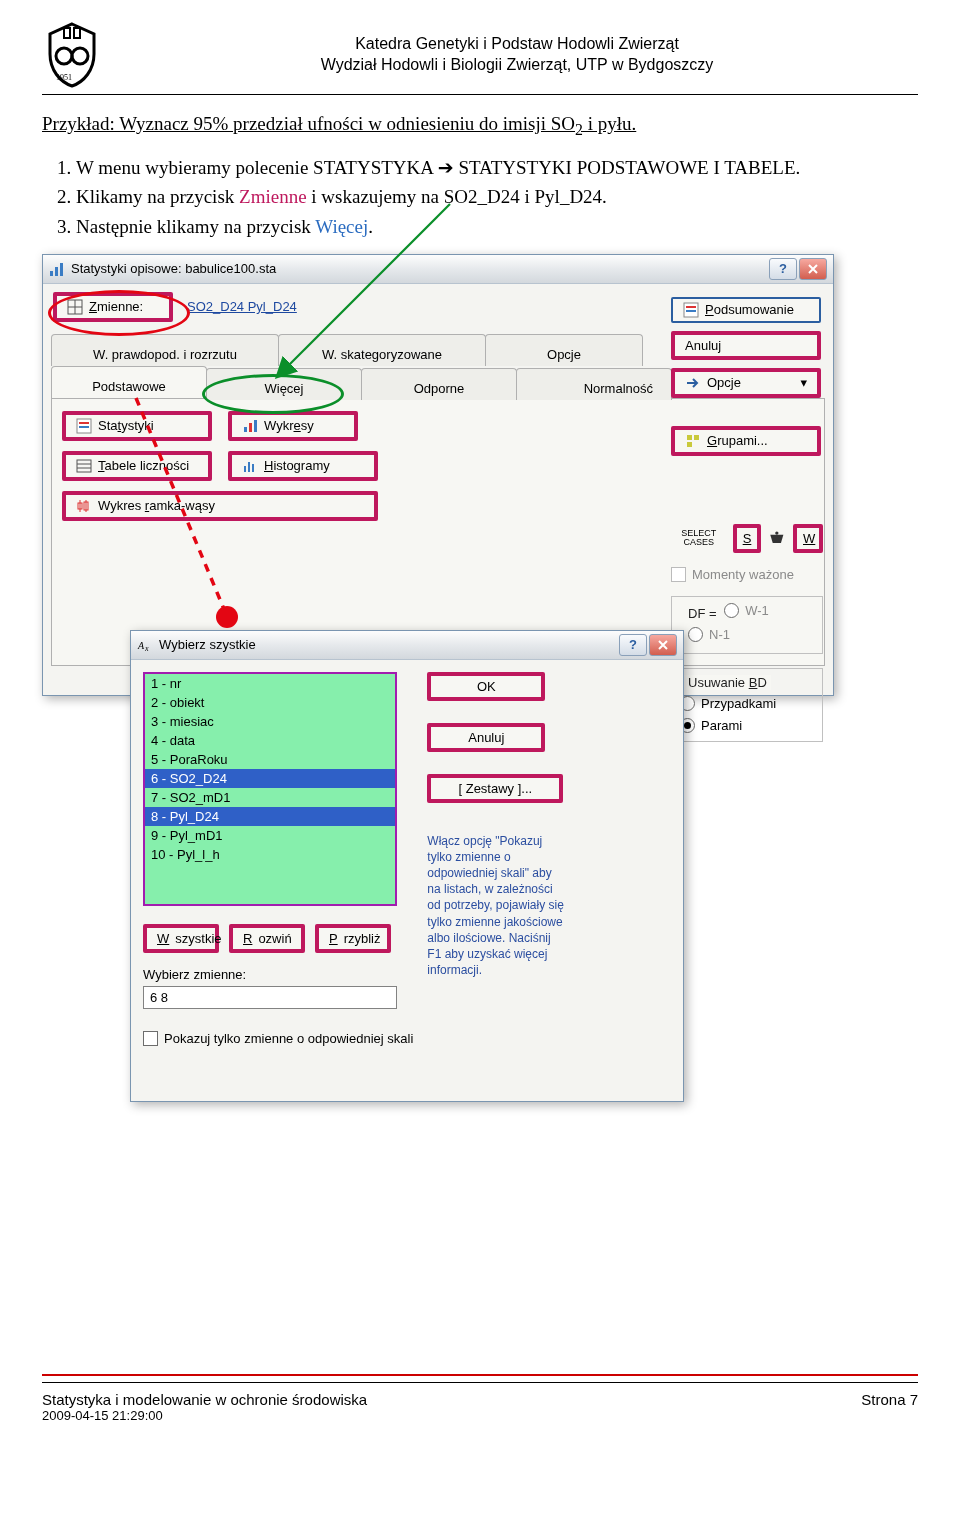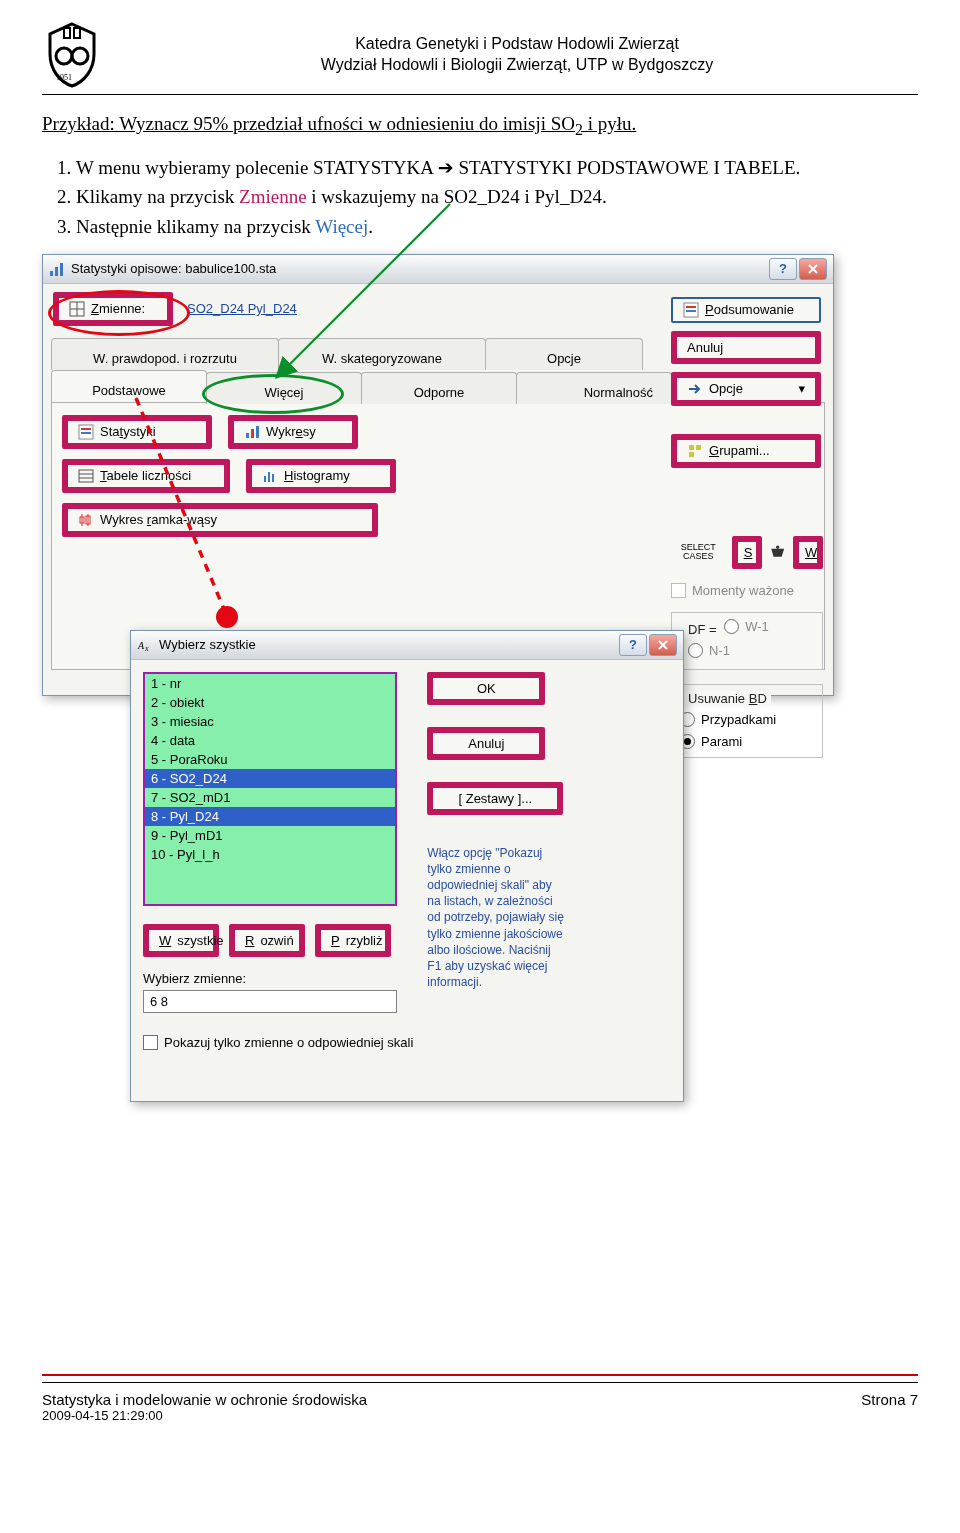--- a/index.html
+++ b/index.html
@@ -17,21 +17,21 @@
   .screenshot-area { position:relative; width:876px; height:960px; margin-top:6px; }
   .dlg { position:absolute; background:#f4f4f1; border:1px solid #7a95b0; font-family:Tahoma,Arial,sans-serif; font-size:13px; box-shadow: 3px 3px 10px rgba(0,0,0,0.3); }
   .titlebar { height:28px; background:linear-gradient(to bottom,#fdfdfd 0%,#e6e9ec 50%,#d3d8dd 100%); display:flex; align-items:center; padding:0 6px; border-bottom:1px solid #b7c3cf; }
   .titlebar .ticon { width:16px; height:16px; margin-right:6px; }
   .titlebar .ttext { flex:1; }
   .winbtns { display:flex; gap:2px; }
   .winbtn { width:26px; height:20px; border:1px solid #8aa0b9; border-radius:3px; background:linear-gradient(to bottom,#f9fbfd,#d4dde7); display:flex; align-items:center; justify-content:center; }
   .winbtn.close { background:linear-gradient(to bottom,#f7a9a0,#d25e4f); color:#fff; }
   .winbtn svg { width:12px; height:12px; }
   .toolbar-row { display:flex; align-items:center; gap:6px; padding:8px 10px; }
-  .btn { background:#f7f7f3; border:6px solid #be185d; border-radius:2px; padding:3px 10px; min-height:22px; display:inline-flex; align-items:center; gap:6px; box-shadow:none; font-family:Tahoma,Arial,sans-serif; font-size:13px; }
+  .btn { background:#f7f7f3; border:4px solid #be185d; border-radius:2px; padding:3px 10px; min-height:22px; display:inline-flex; align-items:center; gap:6px; box-shadow:none; font-family:Tahoma,Arial,sans-serif; font-size:13px; }
   .btn u { text-decoration:underline; }
   .small-icon { width:16px; height:16px; display:inline-block; }
   .tabs { display:flex; margin:2px 8px 0 8px; }
   .tab { border:1px solid #b0b0b0; border-bottom:none; background:#f7f7f3; padding:12px 18px 4px 18px; margin-right:-1px; border-top-left-radius:4px; border-top-right-radius:4px; position:relative; }
   .tab.inactive { background:#eeeeea; top:2px; }
   .tab-body { border:1px solid #b0b0b0; margin:0 8px 10px 8px; padding:12px 10px 14px 10px; background:#f7f7f3; display:flex; align-items:flex-start; gap:12px; }
   .tb-left { display:flex; flex-direction:column; gap:10px; }
   .tb-row { display:flex; gap:16px; }
   .sidecol { position:absolute; right:10px; top:42px; width:152px; display:flex; flex-direction:column; gap:8px; }
   .opt-group { border:1px solid #c0c0c0; padding:6px 8px 8px 8px; margin-top:6px; }
@@ -153,21 +153,21 @@
             <button class="btn" style="width:130px;">
               <svg class="small-icon" viewBox="0 0 16 16">
                   <rect x="2" y="9" width="3" height="5" fill="#3a7cc4"></rect>
                   <rect x="7" y="5" width="3" height="9" fill="#d33"></rect>
                   <rect x="12" y="2" width="3" height="12" fill="#3a7cc4"></rect>
                 </svg>
               <span>Wykr<u>e</u>sy</span>
             </button>
           </div>
           <div class="tb-row">
-            <button class="btn" style="width:168px;">
+            <button class="btn" style="width:150px;">
               <svg class="small-icon" viewBox="0 0 16 16">
                   <rect x="1" y="2" width="14" height="12" fill="none" stroke="#555"></rect>
                   <line x1="1" y1="6" x2="15" y2="6" stroke="#555"></line>
                   <line x1="1" y1="10" x2="15" y2="10" stroke="#555"></line>
                 </svg>
               <span><u>T</u>abele liczności</span>
             </button>
             <button class="btn" style="width:150px;">
               <svg class="small-icon" viewBox="0 0 16 16">
                   <rect x="2" y="8" width="2" height="6" fill="#3a7cc4"></rect>

